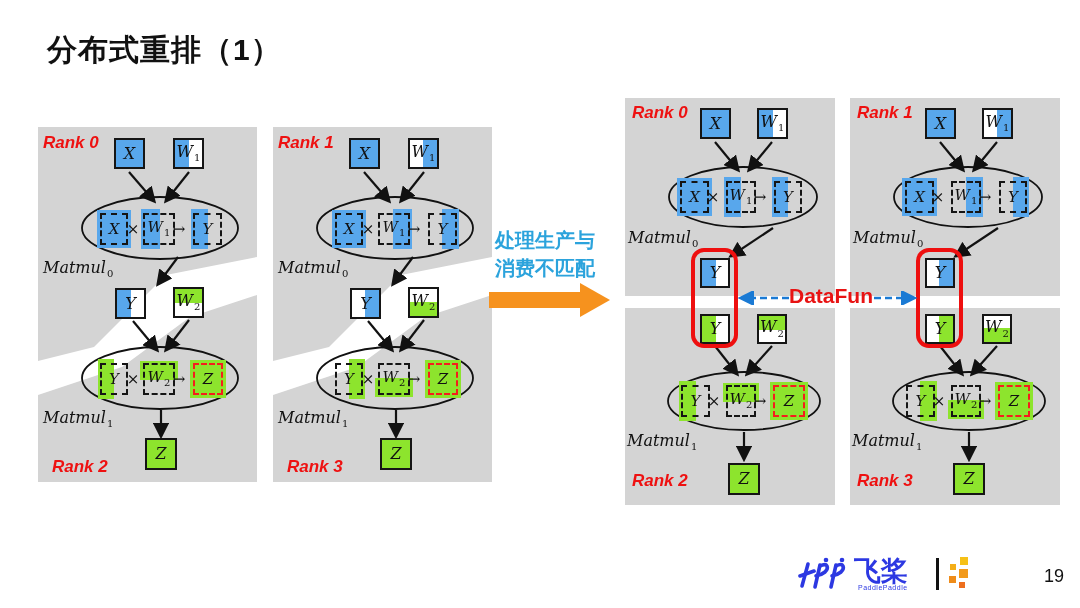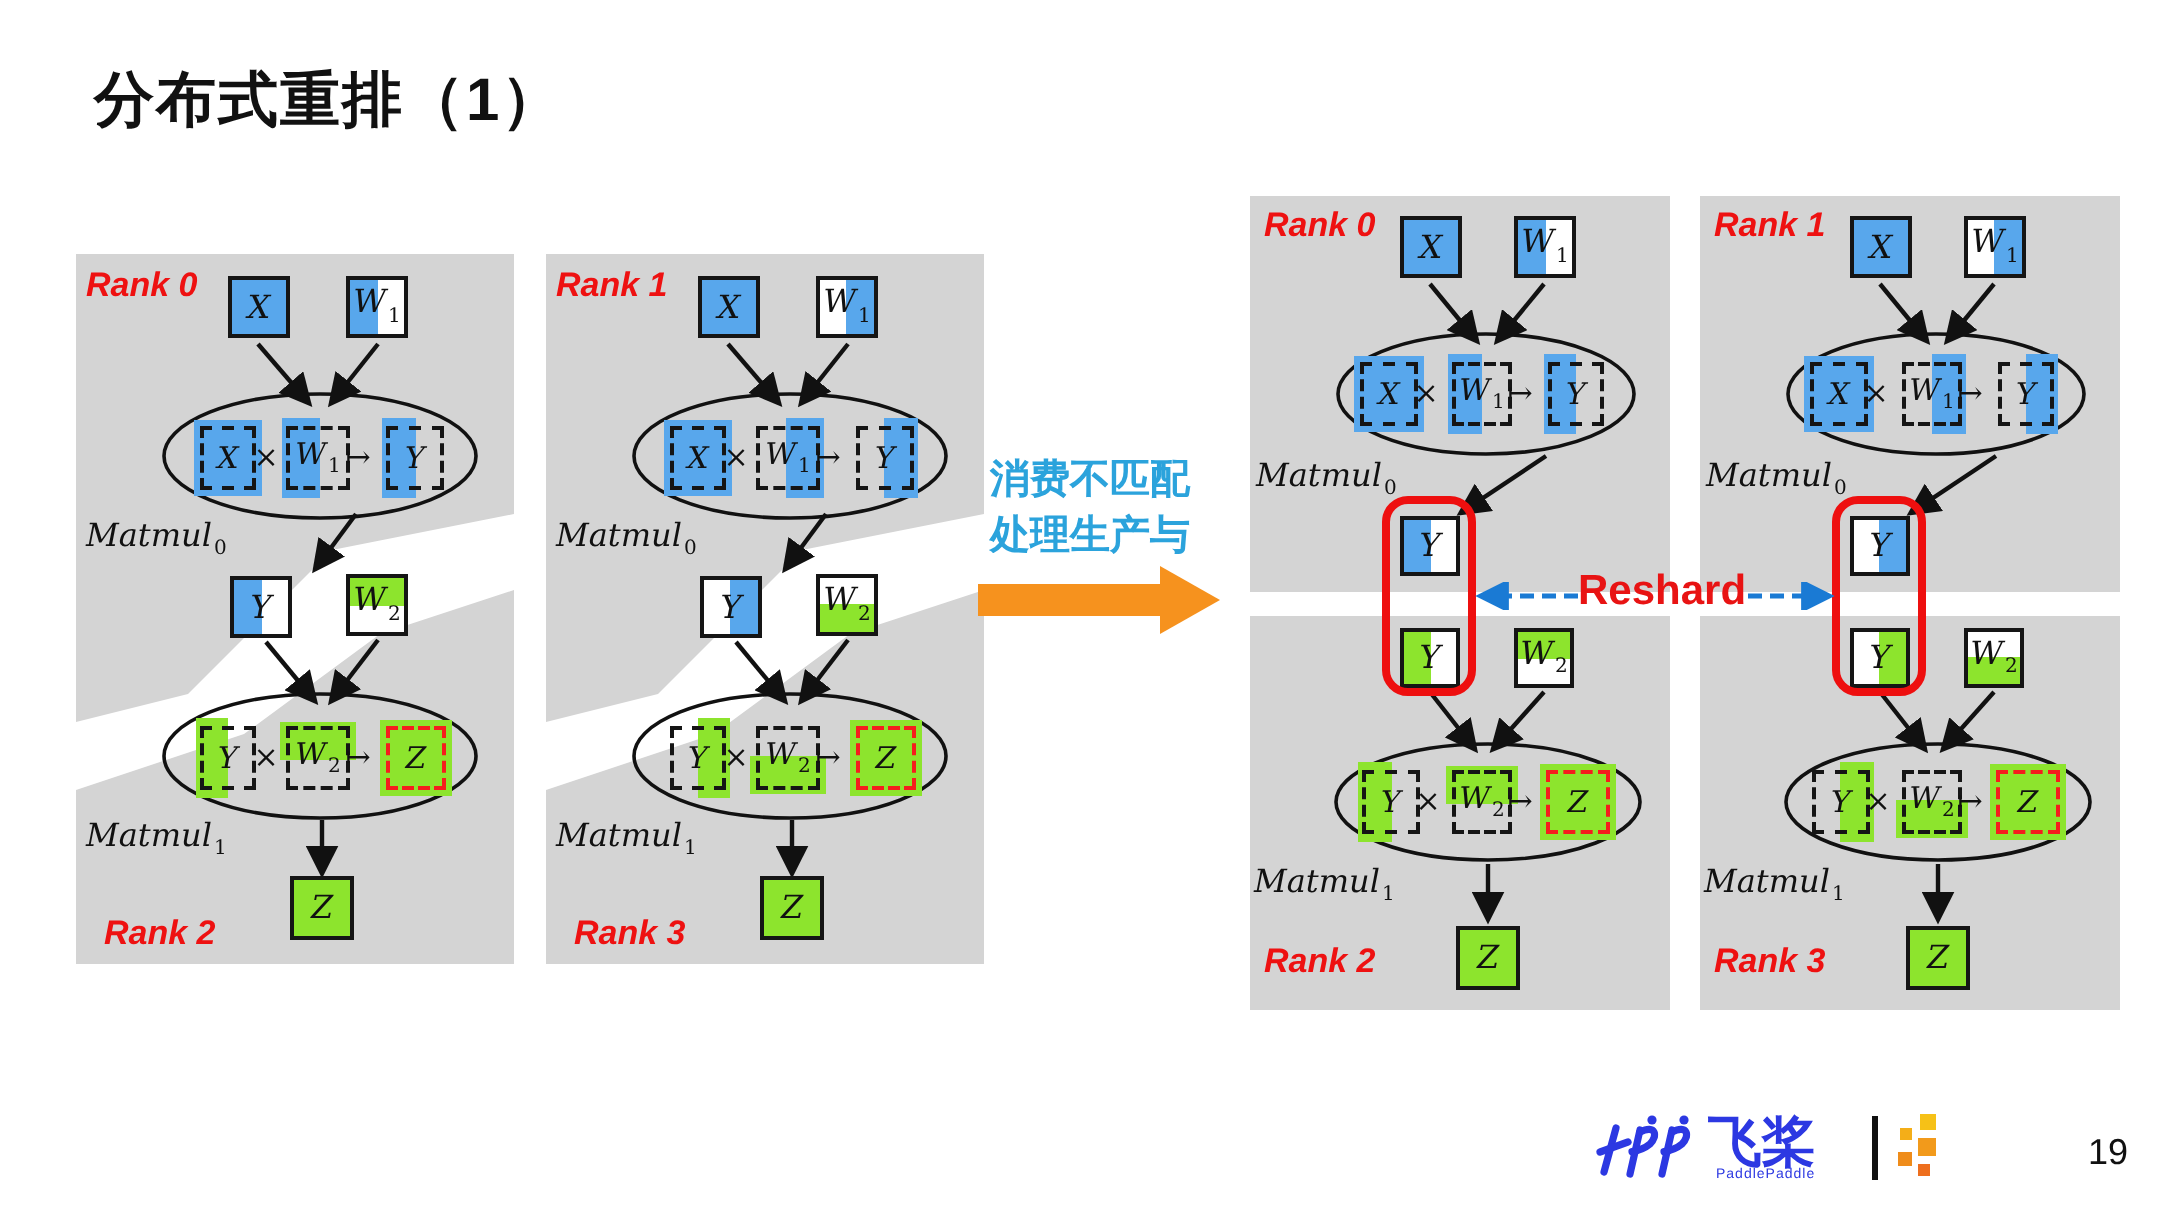--- a/index.html
+++ b/index.html
@@ -393,29 +393,29 @@
         </div>
         <div class="mm" style="left: 2px; top: 333px;"><span class="mlab" style="font-size: 16px;">Matmul<sub>1</sub></span></div>
         <div class="node" style="left: 103px; top: 365px; width: 32px; height: 32px; background: rgb(141, 228, 45);">
           <span class="mlab" style="font-size: 16px;">Z</span>
         </div>
         <div class="redbox" style="left: 66px; top: 150px; width: 47px; height: 100px; border-color: rgb(238, 15, 15);"></div>
       </div>
     </div>
 
   <div class="note">
+    <div>处理生产与</div>
     <div>消费不匹配</div>
-    <div>处理生产与</div>
   </div>
   <div class="oarrow">
     <div class="oshaft"></div>
     <div class="ohead"></div>
   </div>
 
-  <div class="reshard">Reshard</div>
+  <div class="reshard">DataFun</div>
   <svg class="abs" style="left:735px;top:291px" width="56" height="14" viewBox="0 0 56 14">
     <defs>
         <marker id="rs-l" viewBox="0 0 10 10" refX="8" refY="5" markerWidth="7" markerHeight="7" orient="auto-start-reverse">
           <path d="M0 0L10 5L0 10z" fill="#1a7ad4"></path>
         </marker>
       </defs>
     <line x1="54" y1="7" x2="6" y2="7" stroke="#1a7ad4" stroke-width="2.4" stroke-dasharray="7 4" marker-end="url(#rs-l)"></line>
   </svg>
   <svg class="abs" style="left:872px;top:291px" width="48" height="14" viewBox="0 0 48 14">
     <defs>

